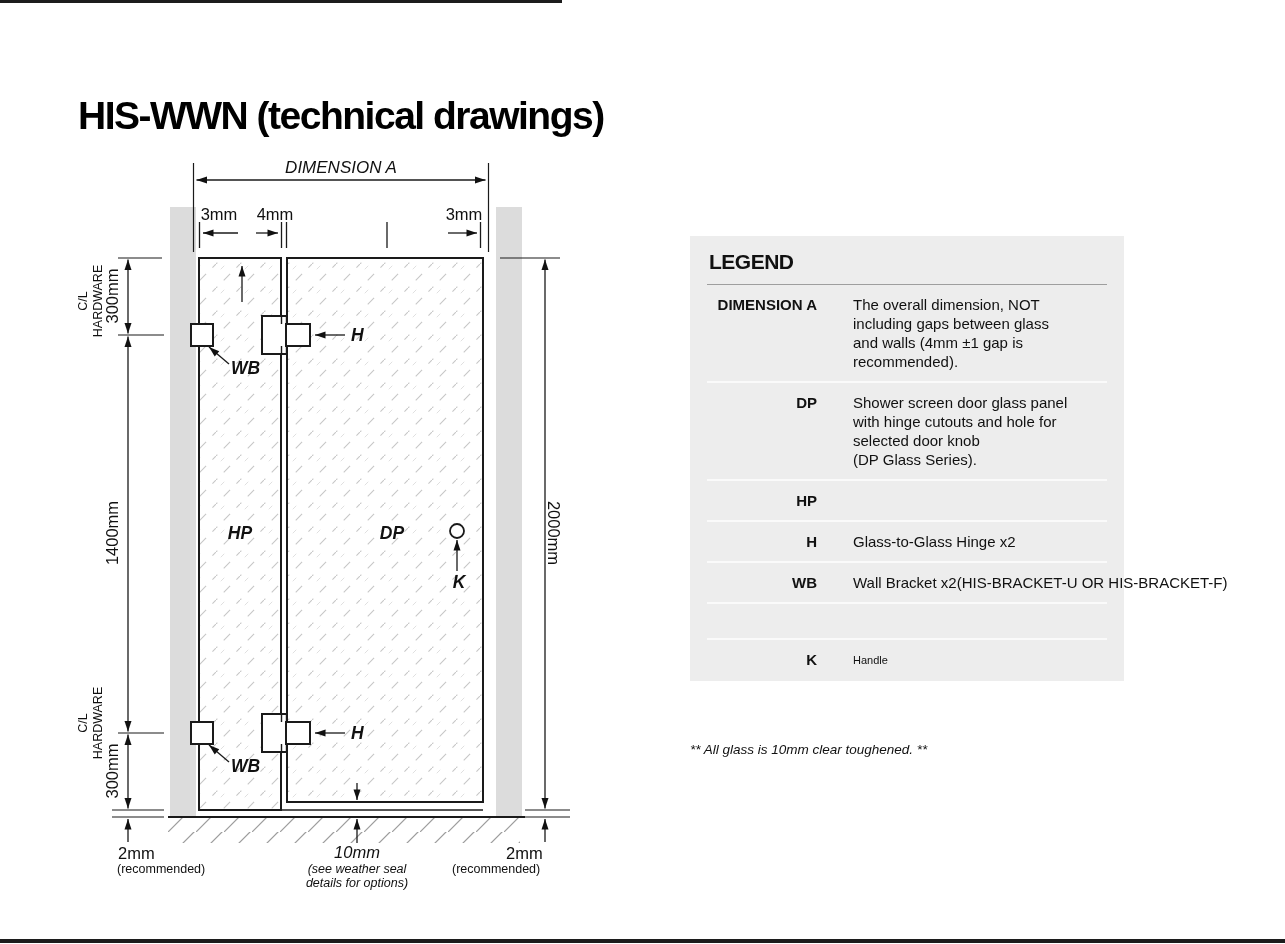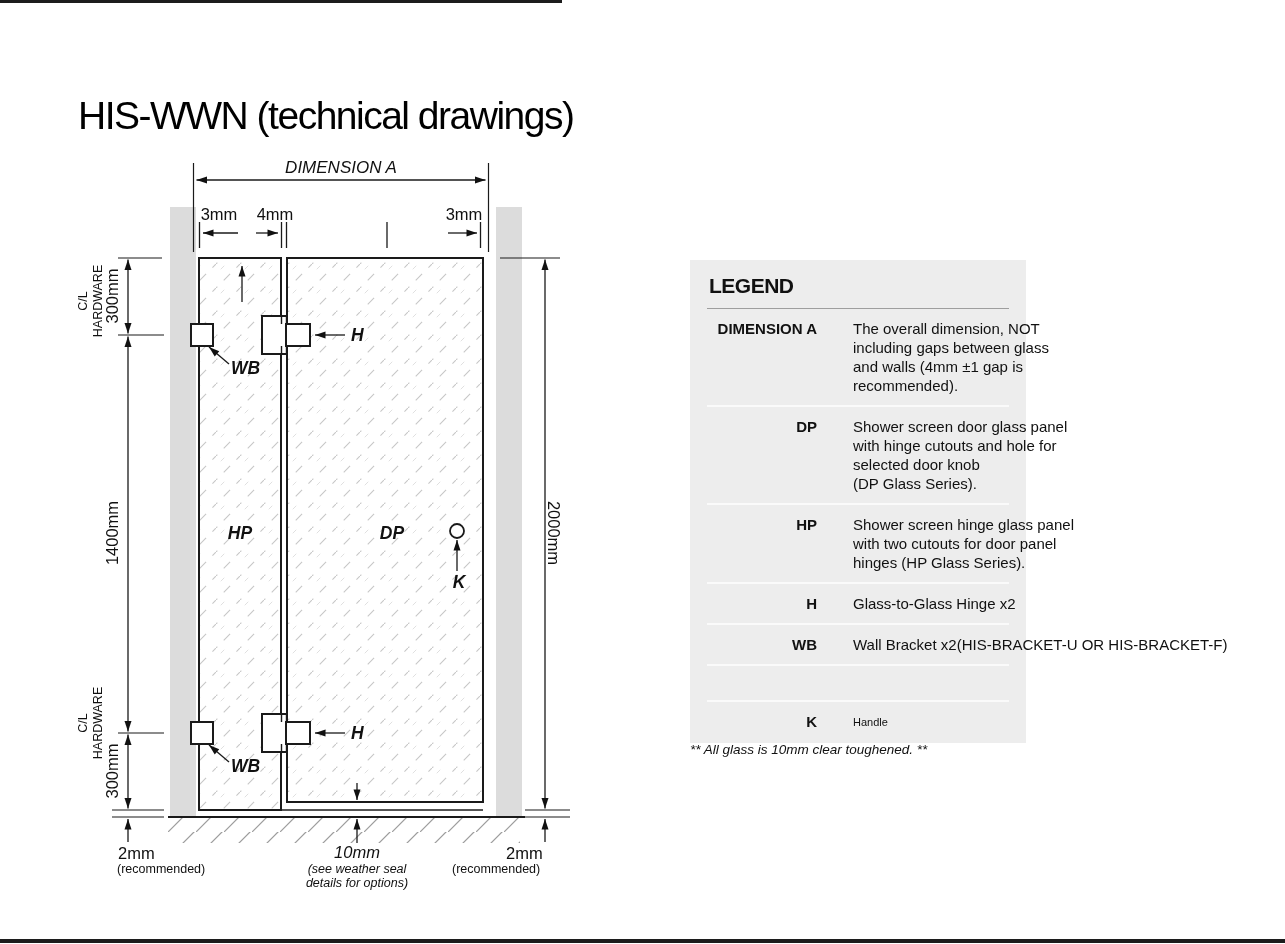--- a/index.html
+++ b/index.html
@@ -2,33 +2,33 @@
 <html><head>
 <meta charset="utf-8">
 <style>
   html,body{margin:0;padding:0;background:#fff;}
   body{position:relative;width:1285px;height:944px;overflow:hidden;
        font-family:"Liberation Sans",sans-serif;color:#111;}
   .edge-line{position:absolute;background:#1c1c1c;}
   #edge-top{left:0;top:0;width:562px;height:3px;}
   #edge-bottom{left:0;top:939px;width:1285px;height:4px;}
 
-  .page-title{position:absolute;left:78px;top:68px;font-size:39px;font-weight:normal;
+  .page-title{position:absolute;left:78px;top:68px;font-size:39px;font-weight:bold;
               letter-spacing:-1.5px;color:#000;}
 
   
   #drawing-svg{position:absolute;left:0;top:0;}
   .dim{font-size:16.5px;fill:#111;}
   .dim-small{font-size:12.5px;fill:#111;}
   .ital{font-style:italic;}
   .lbl{font-size:17.5px;font-weight:bold;font-style:italic;fill:#111;}
   .dima{font-size:17px;font-style:italic;fill:#111;}
 
   
-  .legend-panel{position:absolute;left:690px;top:260px;width:336px;
+  .legend-panel{position:absolute;left:690px;top:236px;width:434px;
                 background:#ededed;box-sizing:border-box;padding:0 17px;}
   .legend-title{font-size:21px;font-weight:bold;letter-spacing:-0.5px;
                 padding:14px 0 10px 2px;border-bottom:1px solid #9e9e9e;}
   .legend-row{display:flex;padding:10px 0;}
   .legend-row + .legend-row{border-top:2px solid #fafafa;}
   .legend-row.spacer{min-height:14px;}
   .legend-term{width:110px;flex:none;text-align:right;font-weight:bold;
                font-size:15px;line-height:19px;}
   .legend-desc{margin-left:36px;font-size:15px;line-height:19px;}
   .desc-line{white-space:nowrap;}
@@ -186,25 +186,20 @@
         <div class="legend-term">DP</div>
         <div class="legend-desc">
           <div class="desc-line">Shower screen door glass panel</div>
           <div class="desc-line">with hinge cutouts and hole for</div>
           <div class="desc-line">selected door knob</div>
           <div class="desc-line">(DP Glass Series).</div>
         </div>
       </div>
       <div class="legend-row">
         <div class="legend-term">HP</div>
-        <div class="legend-desc">
-          <div class="desc-line">Shower screen hinge glass panel</div>
-          <div class="desc-line">with two cutouts for door panel</div>
-          <div class="desc-line">hinges (HP Glass Series).</div>
-        </div>
       </div>
       <div class="legend-row">
         <div class="legend-term">H</div>
         <div class="legend-desc">
           <div class="desc-line">Glass-to-Glass Hinge x2</div>
         </div>
       </div>
       <div class="legend-row">
         <div class="legend-term">WB</div>
         <div class="legend-desc">

